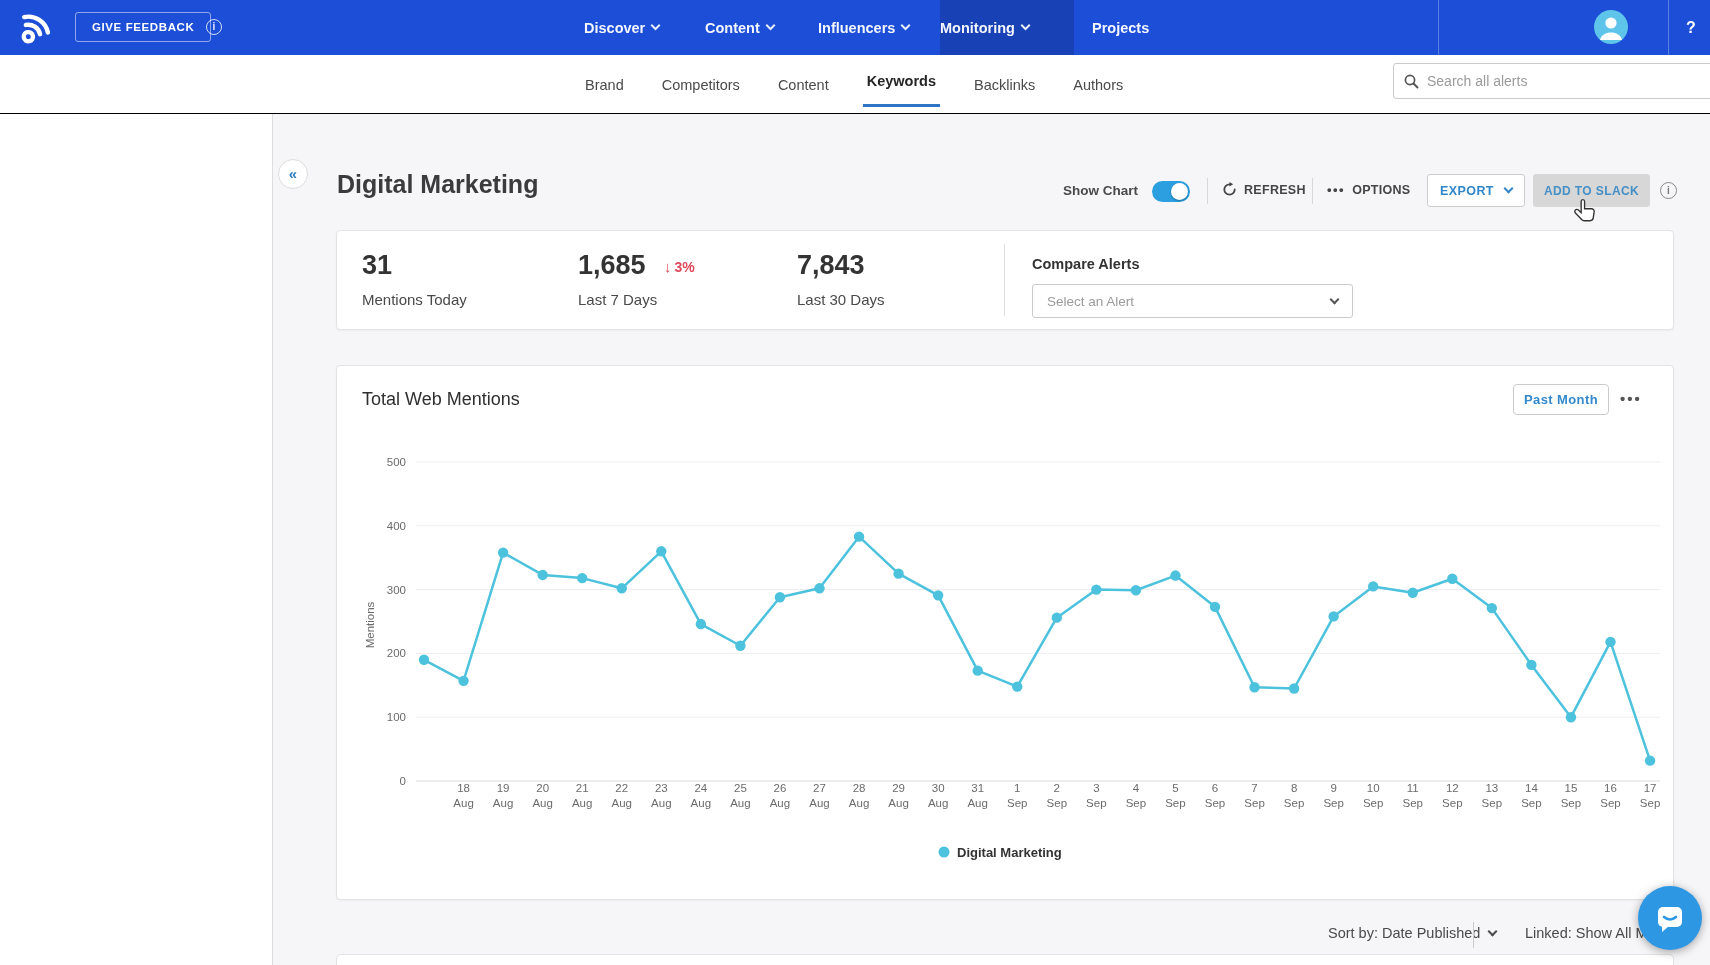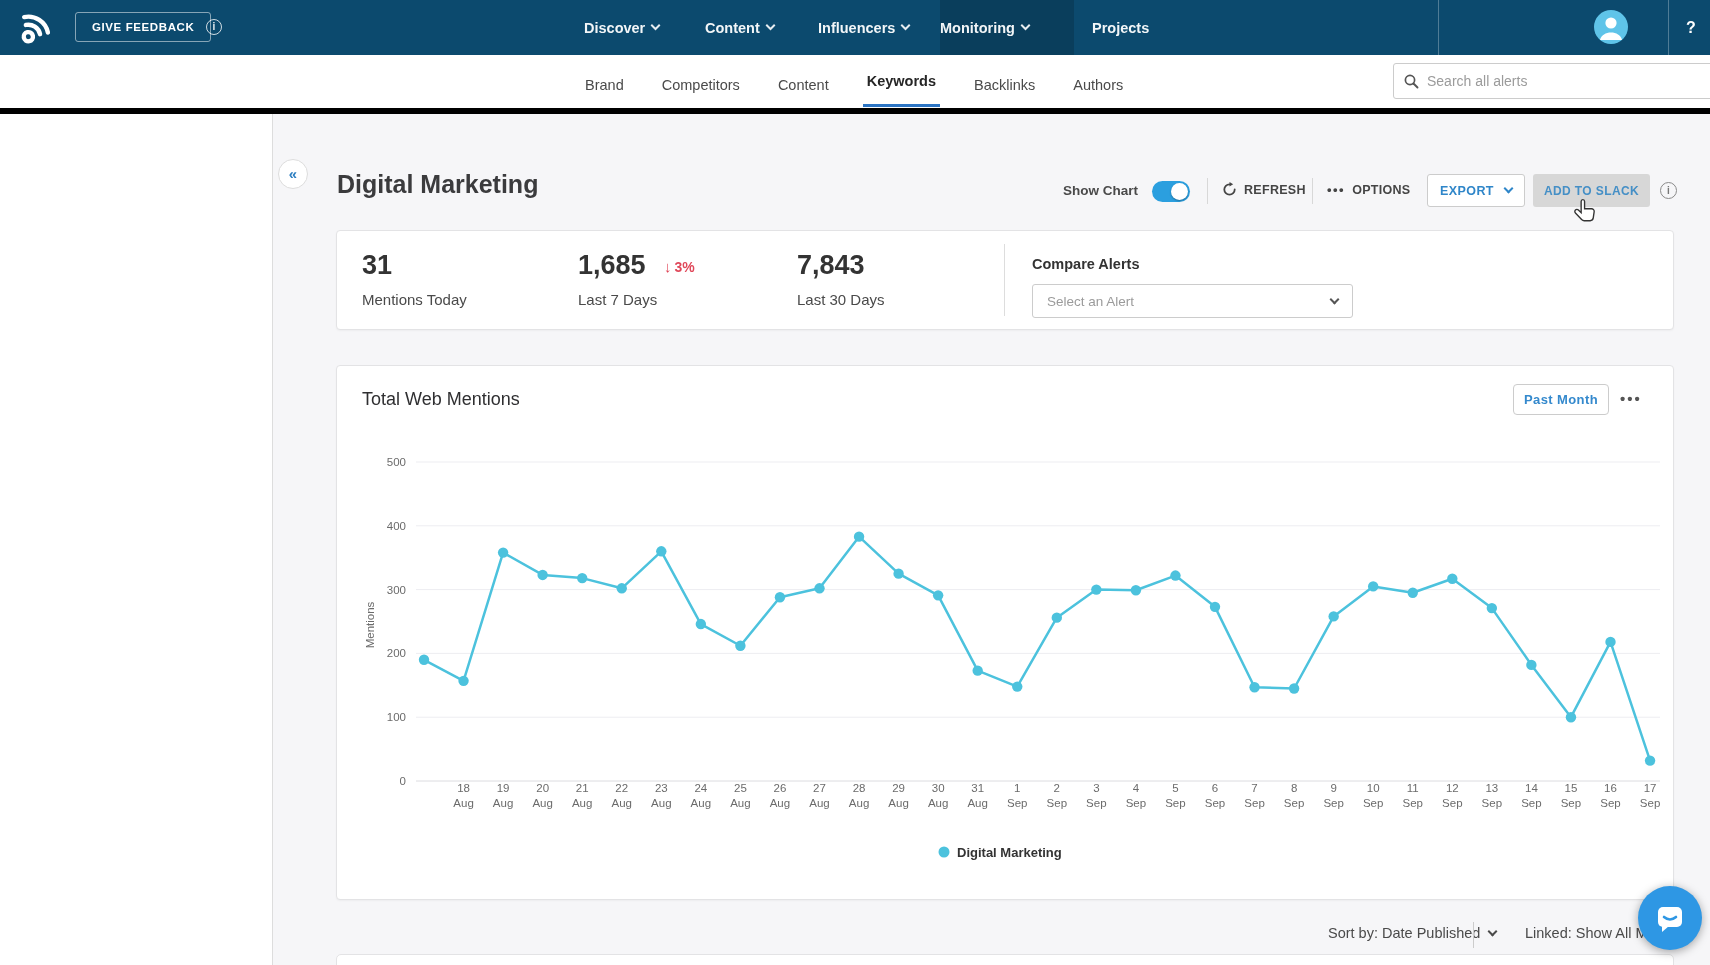--- a/index.html
+++ b/index.html
@@ -2,21 +2,21 @@
 <html><head>
 <meta charset="utf-8">
 <style>
   * { margin:0; padding:0; box-sizing:border-box; }
   html,body { width:1710px; height:965px; overflow:hidden; }
   body { font-family:"Liberation Sans", sans-serif; background:#f6f6f8; }
   .app { position:relative; width:1710px; height:965px; }
   .abs { position:absolute; }
 
   
-  .topnav { left:0; top:0; width:1710px; height:55px; background:#0c4a6e; z-index:30; }
+  .topnav { left:0; top:0; width:1710px; height:55px; background:#1d4ed8; z-index:30; }
   .logo { left:14px; top:8px; width:40px; height:40px; }
   .feedback-btn { left:75px; top:12px; height:30px; padding:0 16px; border:1px solid rgba(255,255,255,.5);
     border-radius:3px; color:#fff; font-size:11.5px; font-weight:bold; letter-spacing:.6px;
     display:flex; align-items:center; background:transparent; }
   .fb-info { left:206px; top:19px; width:16px; height:16px; border:1.4px solid rgba(255,255,255,.8);
     border-radius:50%; color:rgba(255,255,255,.9); font-size:10px; font-weight:bold; text-align:center; line-height:14px; }
   .nav-item { top:0; height:55px; display:flex; align-items:center; gap:7px;
     color:rgba(255,255,255,.95); font-size:14.5px;font-weight:bold; }
   .nav-discover { left:584px; } .nav-content { left:705px; } .nav-influencers { left:818px; }
   .nav-monitoring { left:940px; width:134px; background:rgba(0,0,0,.16); font-weight:bold; }
@@ -24,21 +24,21 @@
   .chev { width:7px; height:7px; border-right:2px solid rgba(255,255,255,.9); border-bottom:2px solid rgba(255,255,255,.9);
     transform:rotate(45deg); margin-top:-4px; }
   .nav-vdiv { top:0; width:1px; height:55px; background:rgba(255,255,255,.28); }
   .user-name { left:1448px; top:0; width:140px; height:55px; display:flex; align-items:center;
     justify-content:flex-end; color:#fff; font-size:13.5px; font-weight:bold; }
   .avatar { left:1594px; top:10px; width:34px; height:34px; border-radius:50%; background:#5fc4e9; overflow:hidden; }
   .help-q { left:1672px; top:0; width:38px; height:55px; color:#fff; font-size:16px; font-weight:bold;
     display:flex; align-items:center; justify-content:center; }
 
   
-  .subnav { left:0; top:55px; width:1710px; height:59px; background:#fff; border-bottom:6px solid #000000; z-index:20; }
+  .subnav { left:0; top:55px; width:1710px; height:59px; background:#fff; border-bottom:1px solid #000000; z-index:20; }
   .tabs { left:585px; top:0; height:59px; display:flex; gap:38px; }
   .tab { height:59px; display:flex; align-items:center; font-size:14.5px; color:#4a4a4a; position:relative; }
   .tab.active { color:#262626; font-weight:bold; }
   .tab.active .tab-label { position:relative; top:-4px; }
   .tab.active::after { content:""; position:absolute; left:-4px; right:-4px; bottom:7px; height:3px; background:#2c75c4; }
   .search-box { left:1393px; top:8px; width:322px; height:36px; background:#fff; border:1px solid #ccc;
     border-radius:3px; display:flex; align-items:center; padding:0 10px; gap:8px; }
   .search-box input { border:none; outline:none; font-size:14px; color:#333; width:240px;
     font-family:"Liberation Sans",sans-serif; }
   .search-box input::placeholder { color:#9b9b9b; }

